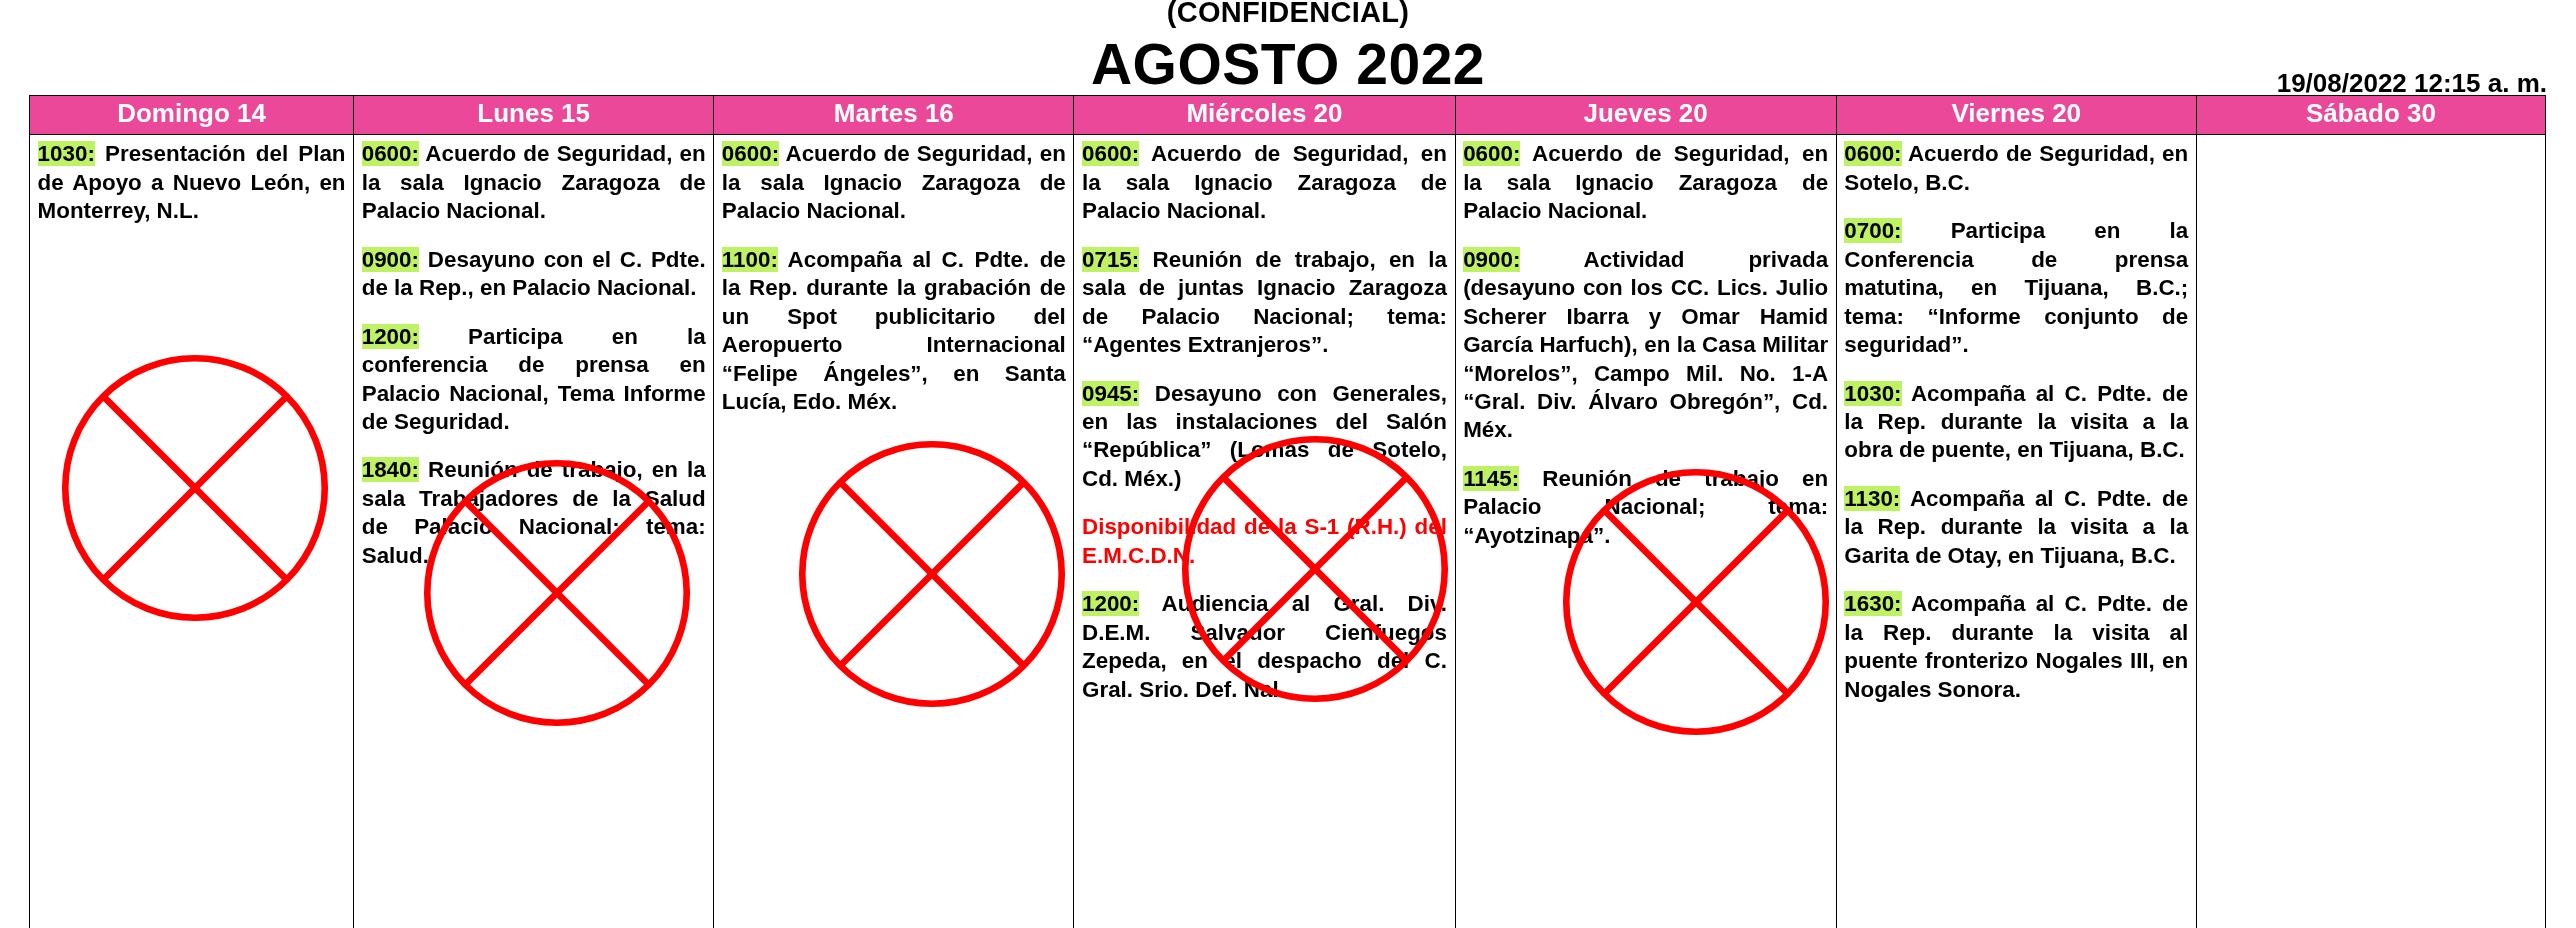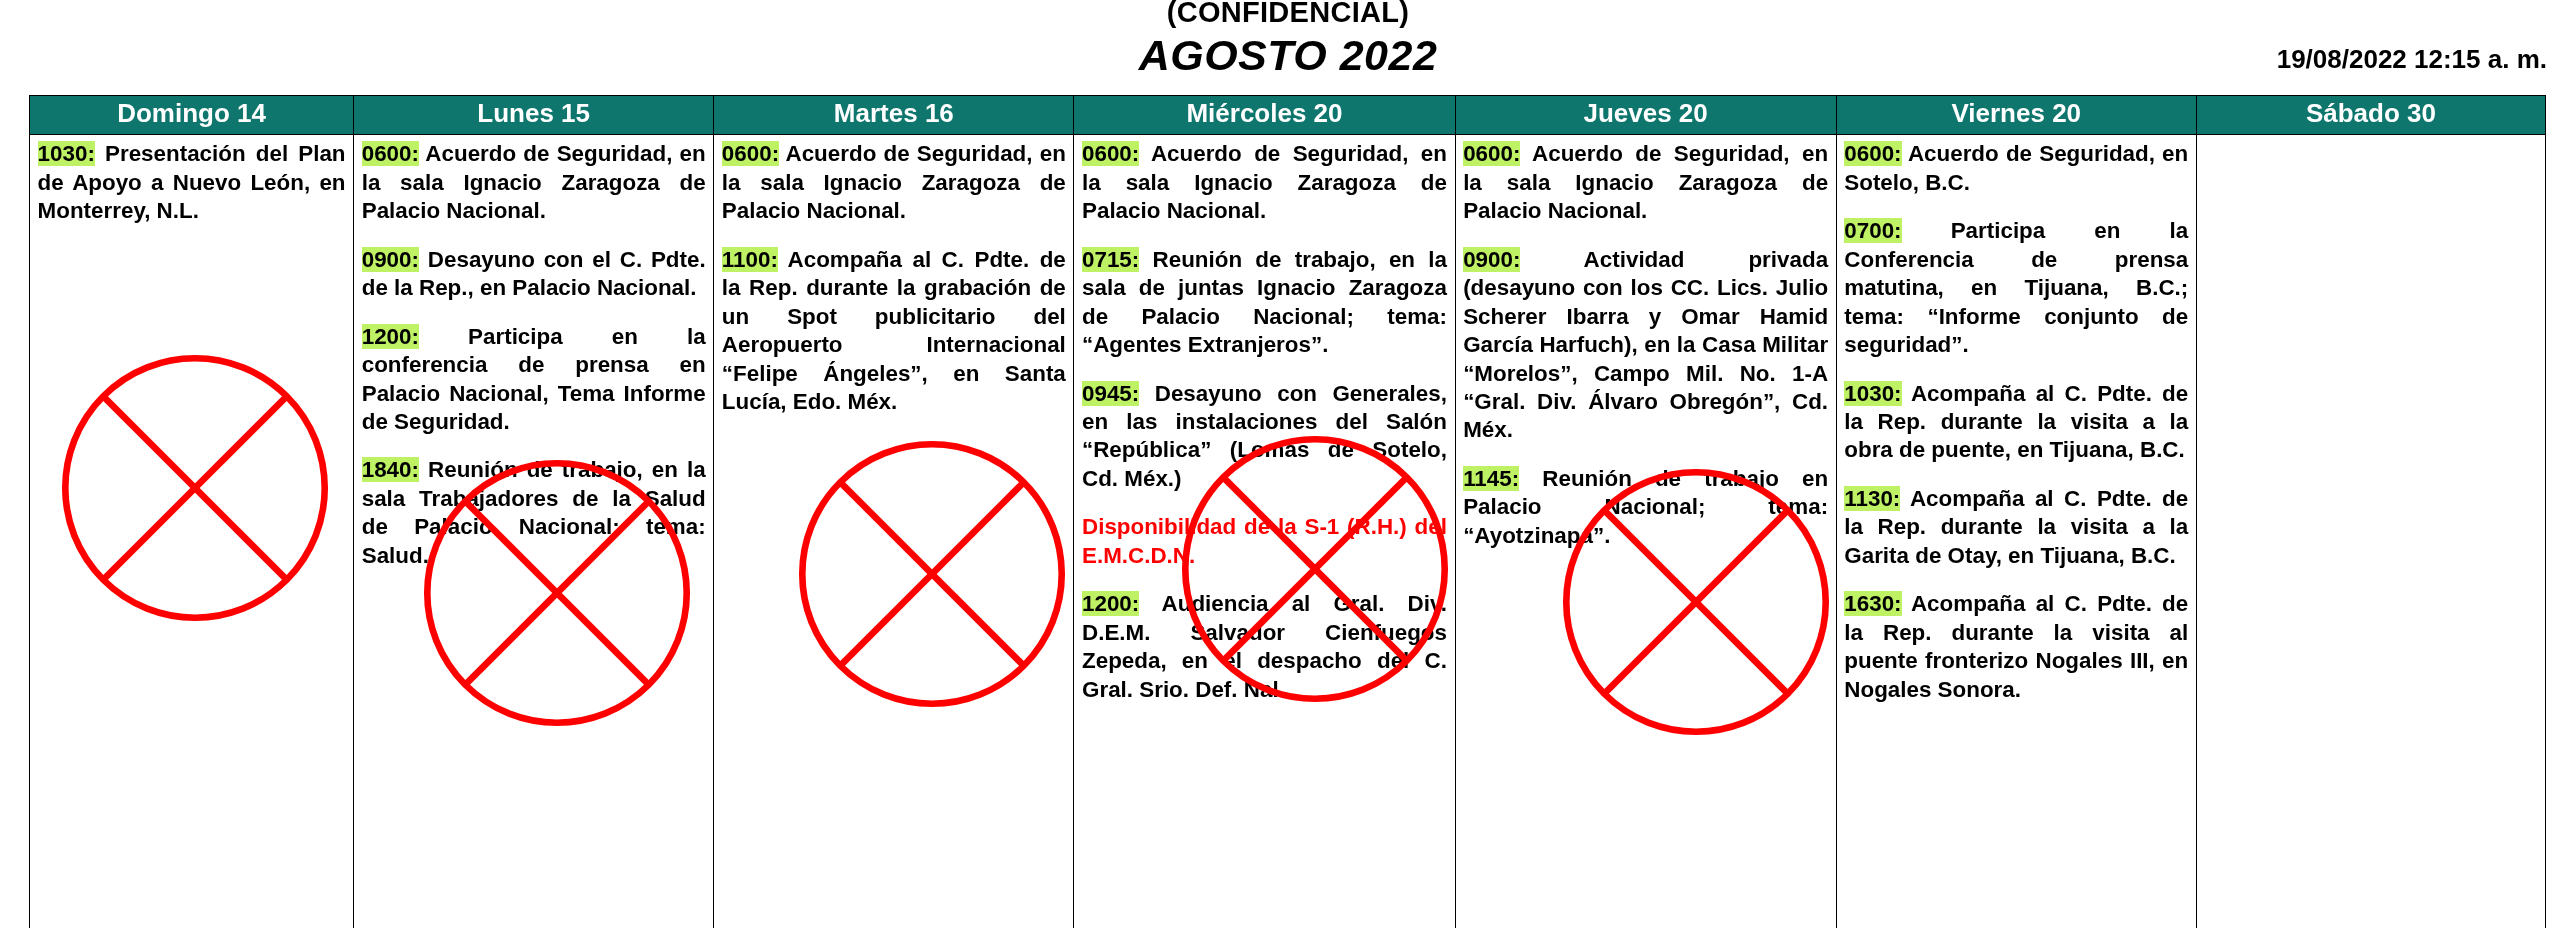--- a/index.html
+++ b/index.html
@@ -34,42 +34,41 @@
     font-size: 29px;
     font-weight: bold;
     letter-spacing: 0.3px;
   }
   .month-title {
     position: absolute;
     top: 30.5px;
     left: 0;
     width: 2576px;
     text-align: center;
-    font-size: 43px;
+    font-size: 57px;
     font-weight: bold;
     letter-spacing: 0.5px;
-    font-style: italic;
   }
   .timestamp {
     position: absolute;
-    top: 44px;
+    top: 68px;
     right: 29px;
     font-size: 26px;
     font-weight: bold;
   }
   table.calendar {
     position: absolute;
     top: 95px;
     left: 29px;
     width: 2517px;
     border-collapse: collapse;
     table-layout: fixed;
   }
   table.calendar th {
-    background: #0f766e;
+    background: #ec4899;
     color: #ffffff;
     font-size: 26px;
     font-weight: bold;
     border: 1.9px solid #000000;
     height: 32px;
     padding: 1.9px 0 3.8px 0;
     text-align: center;
     vertical-align: middle;
   }
   table.calendar td {

